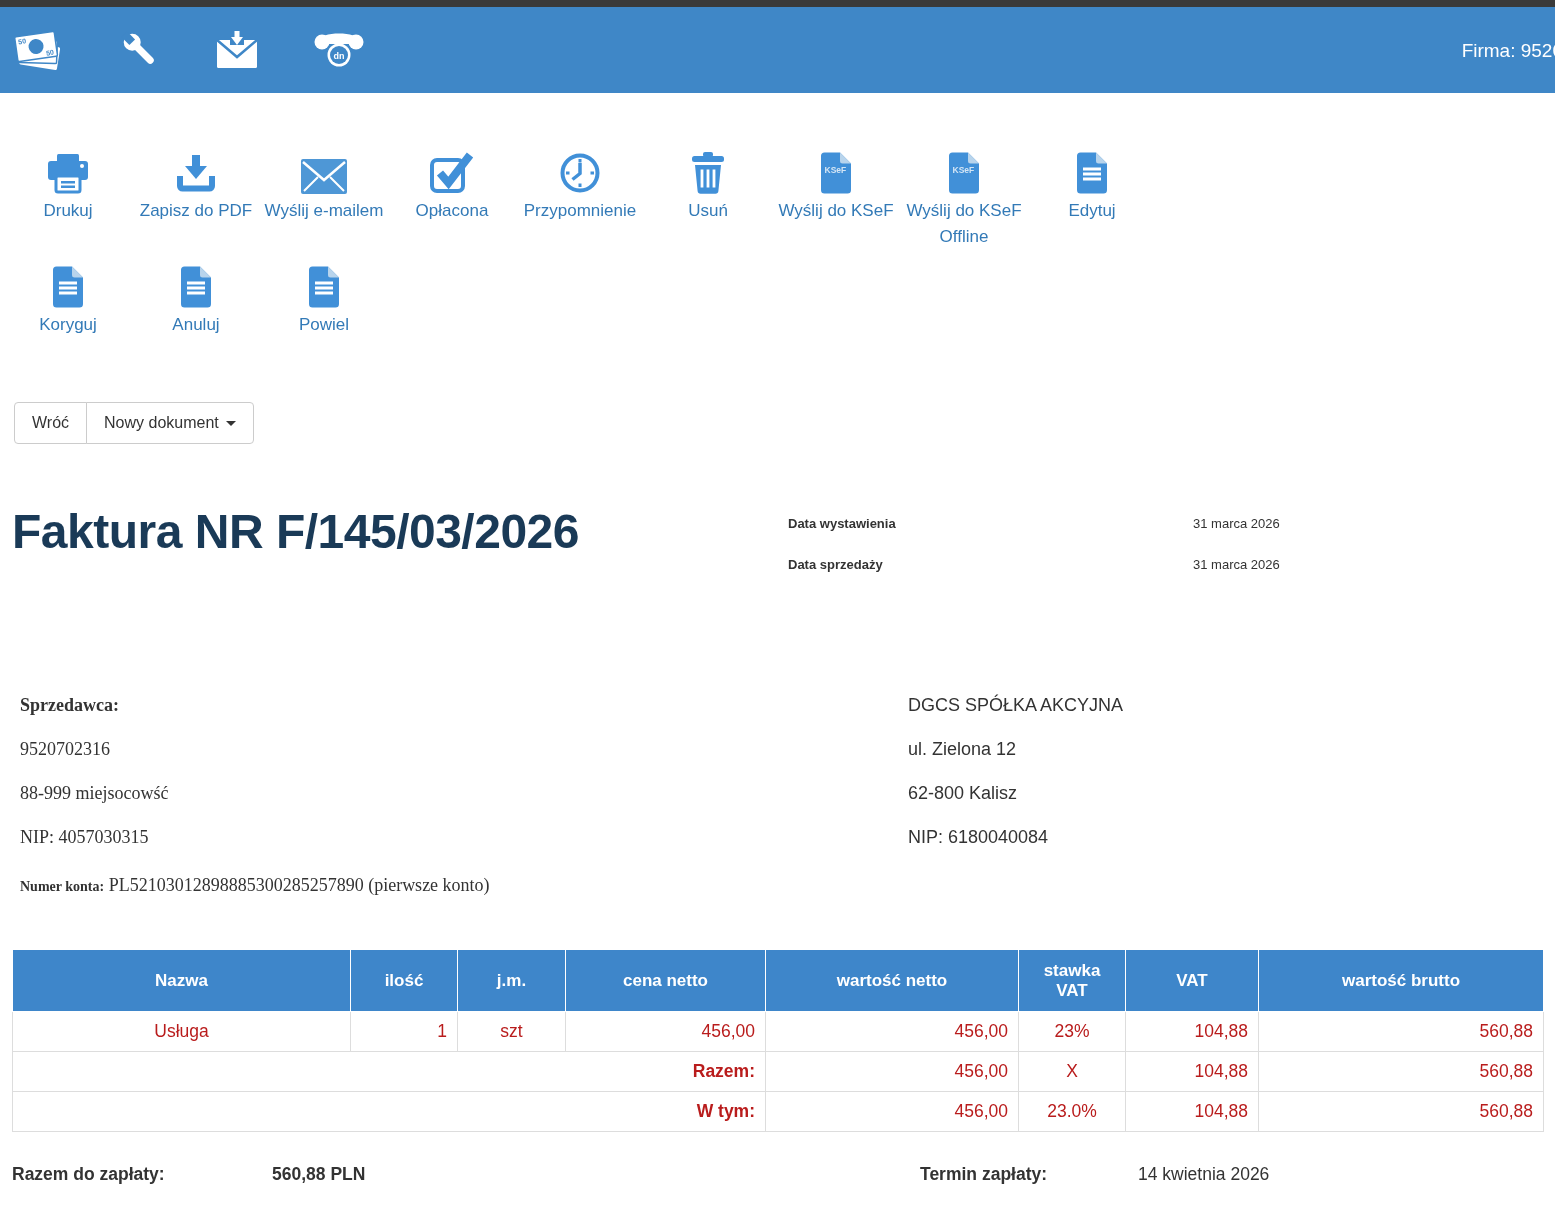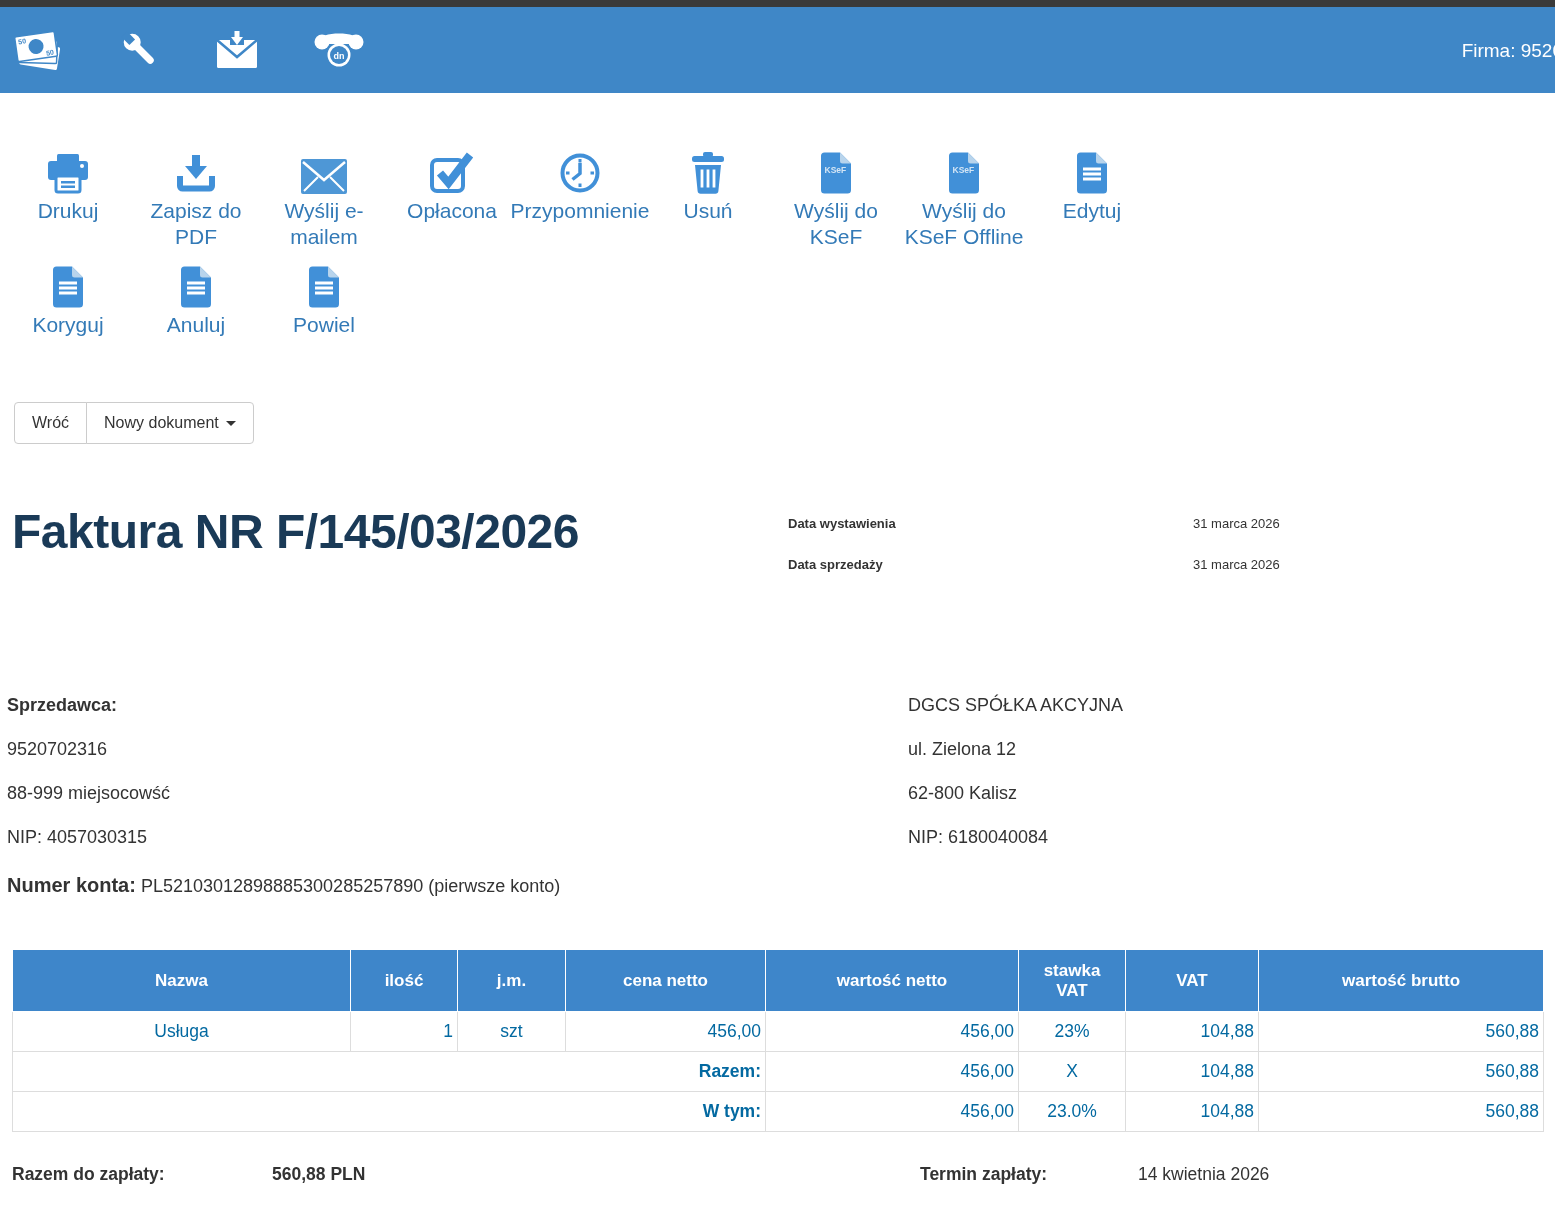--- a/index.html
+++ b/index.html
@@ -19,21 +19,21 @@
     position: absolute; right: -8px; top: 33px;
     color: #fff; font-size: 19px; white-space: nowrap;
   }
   
   .toolbar { display: flex; padding-left: 4px; align-items: flex-start; }
   .toolbar1 { margin-top: 57px; }
   .toolbar2 { margin-top: 14px; }
   .tool { width: 128px; display: flex; flex-direction: column; align-items: center; cursor: pointer; }
   .tool .ticon { height: 44px; display: flex; align-items: flex-end; justify-content: center; }
   .tool .tlabel {
-    margin-top: 4px; color: #337ab7; font-size: 21px; line-height: 26px;
+    margin-top: 4px; color: #337ab7; font-size: 17px; line-height: 26px;
     text-align: center;
   }
   
   .navbtns { margin: 64px 0 0 14px; display: inline-flex; }
   .btn {
     background: #fff; border: 1px solid #ccc; color: #333;
     font-size: 16px; font-family: "Liberation Sans", sans-serif;
     padding: 10px 17px; cursor: pointer; line-height: 20px;
   }
   .btn-left { border-radius: 4px 0 0 4px; }
@@ -46,39 +46,39 @@
   .header-sec { position: relative; margin-top: 64px; height: 100px; }
   h1.inv-title {
     margin-left: 12px; font-size: 48px; font-weight: bold; color: #1a3a57;
     letter-spacing: -0.5px; line-height: 48px;
   }
   .dates { position: absolute; left: 788px; top: 8px; width: 720px; }
   .date-row { height: 41px; font-size: 13px; }
   .date-row .dlabel { display: inline-block; width: 405px; font-weight: bold; }
   
   .parties { display: flex; margin-top: 86px; }
-  .party-left { width: 908px; padding-left: 7px; }
+  .party-left { width: 908px; padding-left: 20px; font-family: Liberation Serif, serif; }
   .party-right { flex: 1; }
   .party p { font-size: 18px; line-height: 22px; margin-bottom: 22px; }
   .party p.hdr { font-weight: bold; }
   .party p.account { line-height: 31px; max-width: 580px; margin-bottom: 0; }
-  .account .acc-label { font-weight: bold; font-size: 20px; margin-top: 35px; }
+  .account .acc-label { font-weight: bold; font-size: 14px; margin-top: 35px; }
   
   table.items {
     width: 1531px; margin: 47px 12px 0 12px;
     border-collapse: collapse; table-layout: fixed;
   }
   .items th {
     background: #3e86ca; color: #fff; font-size: 17px; font-weight: bold;
     text-align: center; vertical-align: middle; height: 62px;
     border: 1px solid #fff; padding: 4px 12px;
   }
   .items td {
-    font-size: 17.5px; color: #0369a1; border: 1px solid #ddd;
-    padding: 9px 4px; height: 40px; vertical-align: middle;
+    font-size: 17.5px; color: #b91c1c; border: 1px solid #ddd;
+    padding: 9px 10px; height: 40px; vertical-align: middle;
     overflow: hidden; white-space: nowrap;
   }
   .items td.c { text-align: center; }
   .items td.r { text-align: right; }
   .items td.sum-label { font-weight: bold; text-align: right; }
   
   .totrow { position: relative; height: 22px; font-size: 17.5px; }
   .totrow-a { margin-top: 32px; }
   .totrow .l1 { position: absolute; left: 12px; font-weight: bold; }
   .totrow .v1 { position: absolute; left: 272px; }

